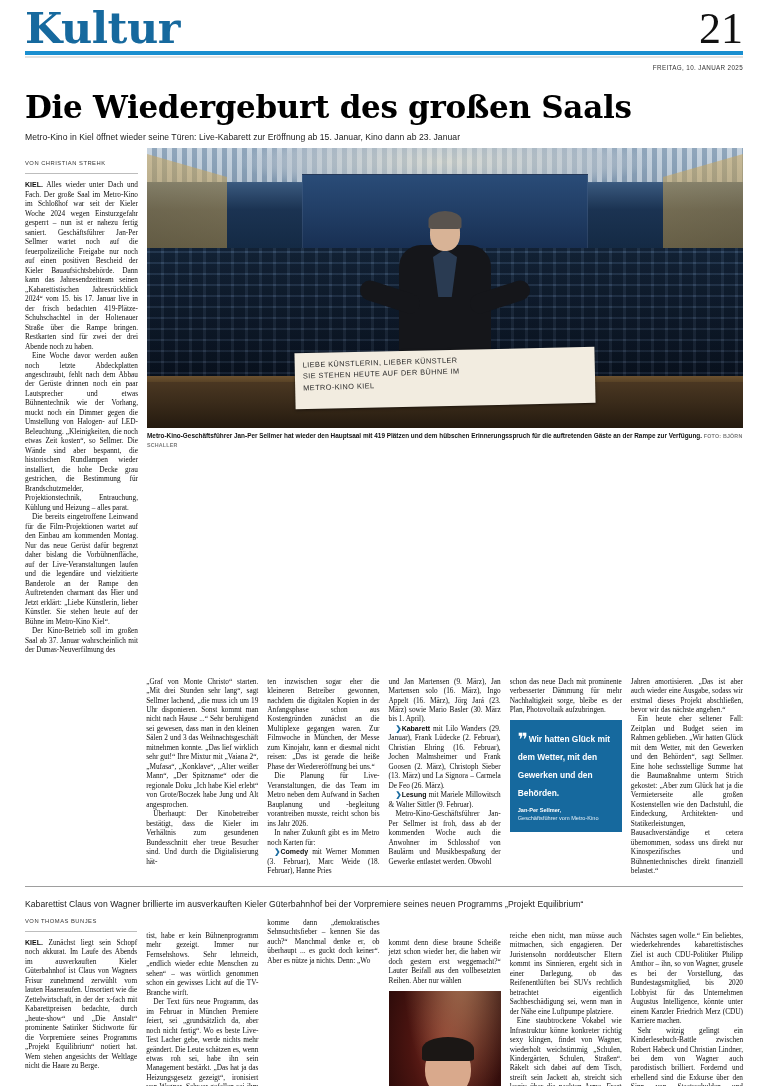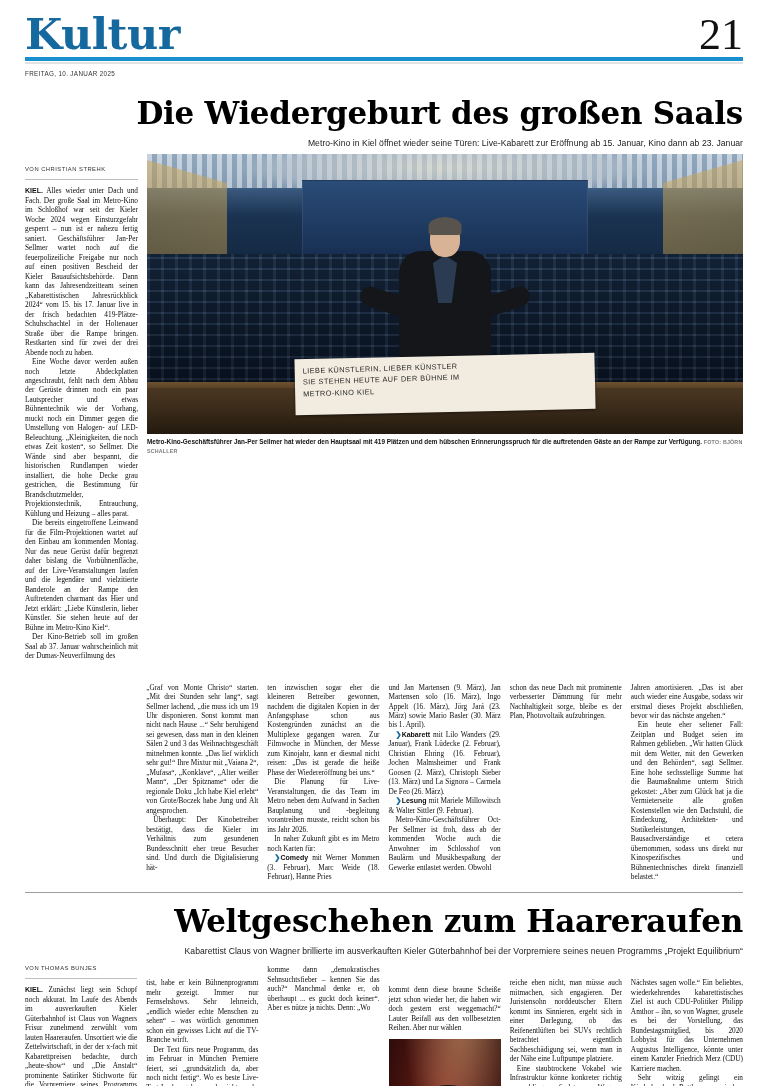--- a/index.html
+++ b/index.html
@@ -13,21 +13,22 @@
     width: 768px;
     min-height: 1086px;
     position: relative;
     background: #fff;
     padding: 0 25px;
   }
 
   
   .masthead {
     position: relative;
-    padding-top: 14px;
+    padding-top: 8px;
+    text-align: right;
   }
   .masthead-row {
     display: flex;
     align-items: flex-end;
     justify-content: space-between;
   }
   .section-title {
     font-family: "DejaVu Serif", serif;
     font-weight: bold;
     font-size: 43px;
@@ -55,21 +56,21 @@
   .dateline {
     font-family: "Liberation Sans", sans-serif;
     font-size: 6.3px;
     letter-spacing: 0.35px;
     color: #333;
     margin-top: 6px;
     text-transform: uppercase;
   }
 
   
-  .art-head { text-align: right; margin-top: 20px; }
+  .art-head { text-align: left; margin-top: 20px; }
   .headline {
     font-family: "DejaVu Serif", serif;
     font-weight: bold;
     font-size: 31px;
     line-height: 1.08;
     color: #000;
     letter-spacing: -0.3px;
   }
   .subhead {
     font-family: "Liberation Sans", sans-serif;
@@ -363,40 +364,46 @@
         <p>Die Planung für Live-Veranstaltungen, die das Team im Metro neben dem Aufwand in Sachen Bauplanung und -begleitung vorantreiben musste, reicht schon bis ins Jahr 2026.</p>
         <p>In naher Zukunft gibt es im Metro noch Karten für:</p>
         <p><span class="arrow">❯</span><span class="lead-in">Comedy</span><span> mit Werner Mommen (3. Februar), Marc Weide (18. Februar), Hanne Pries</span></p>
       </div>
     </div>
     <div class="col">
       <div class="body-txt">
         <p class="first">und Jan Martensen (9. März), Jan Martensen solo (16. März), Ingo Appelt (16. März), Jörg Jará (23. März) sowie Mario Basler (30. März bis 1. April).</p>
         <p><span class="arrow">❯</span><span class="lead-in">Kabarett</span><span> mit Lilo Wanders (29. Januar), Frank Lüdecke (2. Februar), Christian Ehring (16. Februar), Jochen Malmsheimer und Frank Goosen (2. März), Christoph Sieber (13. März) und La Signora – Carmela De Feo (26. März).</span></p>
         <p><span class="arrow">❯</span><span class="lead-in">Lesung</span><span> mit Mariele Millowitsch &amp; Walter Sittler (9. Februar).</span></p>
-        <p>Metro-Kino-Geschäftsführer Oct-Per Sellmer ist froh, dass ab der kommenden Woche auch die Anwohner im Schlosshof von Baulärm und Musikbespaßung der Gewerke entlastet werden. Obwohl</p>
+        <p>Metro-Kino-Geschäftsführer Jan-Per Sellmer ist froh, dass ab der kommenden Woche auch die Anwohner im Schlosshof von Baulärm und Musikbespaßung der Gewerke entlastet werden. Obwohl</p>
       </div>
     </div>
     <div class="col">
       <div class="body-txt">
         <p class="first">schon das neue Dach mit prominente verbesserter Dämmung für mehr Nachhaltigkeit sorge, bleibe es der Plan, Photovoltaik aufzubringen.</p>
+      </div>
+      <div class="quotebox">
+        <div>
+          <span class="qmark">❞</span><span class="qtext">Wir hatten Glück mit dem Wetter, mit den Gewerken und den Behörden.</span>
+        </div>
+        <div class="qname">Jan-Per Sellmer,</div>
+        <div class="qrole">Geschäftsführer vom Metro-Kino</div>
       </div>
     </div>
     <div class="col">
       <div class="body-txt">
         <p class="first">Jahren amortisieren. „Das ist aber auch wieder eine Ausgabe, sodass wir erstmal dieses Projekt abschließen, bevor wir das nächste angehen.“</p>
         <p>Ein heute eher seltener Fall: Zeitplan und Budget seien im Rahmen geblieben. „Wir hatten Glück mit dem Wetter, mit den Gewerken und den Behörden“, sagt Sellmer. Eine hohe sechsstellige Summe hat die Baumaßnahme unterm Strich gekostet: „Aber zum Glück hat ja die Vermieterseite alle großen Kostenstellen wie den Dachstuhl, die Eindeckung, Architekten- und Statikerleistungen, Bausachverständige et cetera übernommen, sodass uns direkt nur Kinospezifisches und Bühnentechnisches direkt finanziell belastet.“</p>
       </div>
     </div>
   </div>
 
   <hr class="hr-art">
 
   <div class="art-head" style="margin-top:12px">
-    <div class="headline">Weltgeschehen zum Haareraufen</div>
     <div class="subhead">Kabarettist Claus von Wagner brillierte im ausverkauften Kieler Güterbahnhof bei der Vorpremiere seines neuen Programms „Projekt Equilibrium“</div>
   </div>
 
   <div class="cols" style="margin-top:9px">
     <div class="col">
       <div class="byline" style="margin-top:0">VON THOMAS BUNJES</div>
       <hr class="hr-thin">
       <div class="body-txt">
         <p class="first"><span class="kicker">KIEL.</span><span> Zunächst liegt sein Schopf noch akkurat. Im Laufe des Abends im ausverkauften Kieler Güterbahnhof ist Claus von Wagners Frisur zunehmend zerwühlt vom lauten Haareraufen. Unsortiert wie die Zettelwirtschaft, in der der x-fach mit Kabarettpreisen bedachte, durch „heute-show“ und „Die Anstalt“ prominente Satiriker Stichworte für die Vorpremiere seines Programms „Projekt Equilibrium“ notiert hat. Wem stehen angesichts der Weltlage nicht die Haare zu Berge.</span></p>
 

